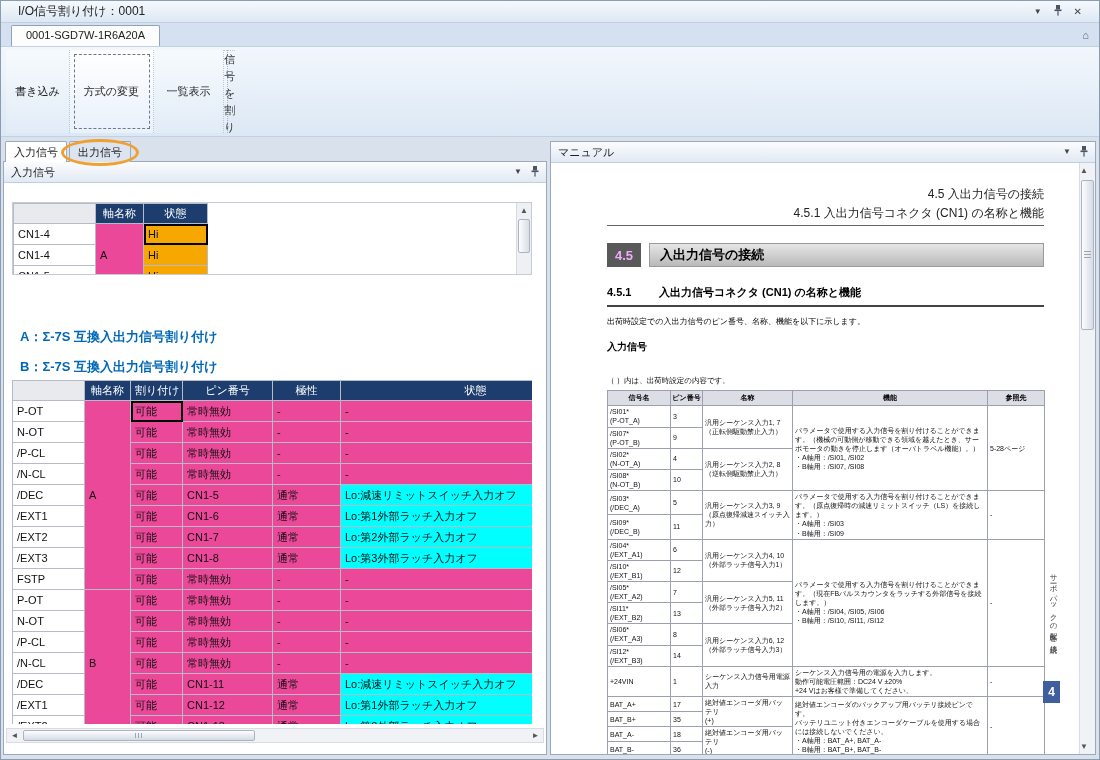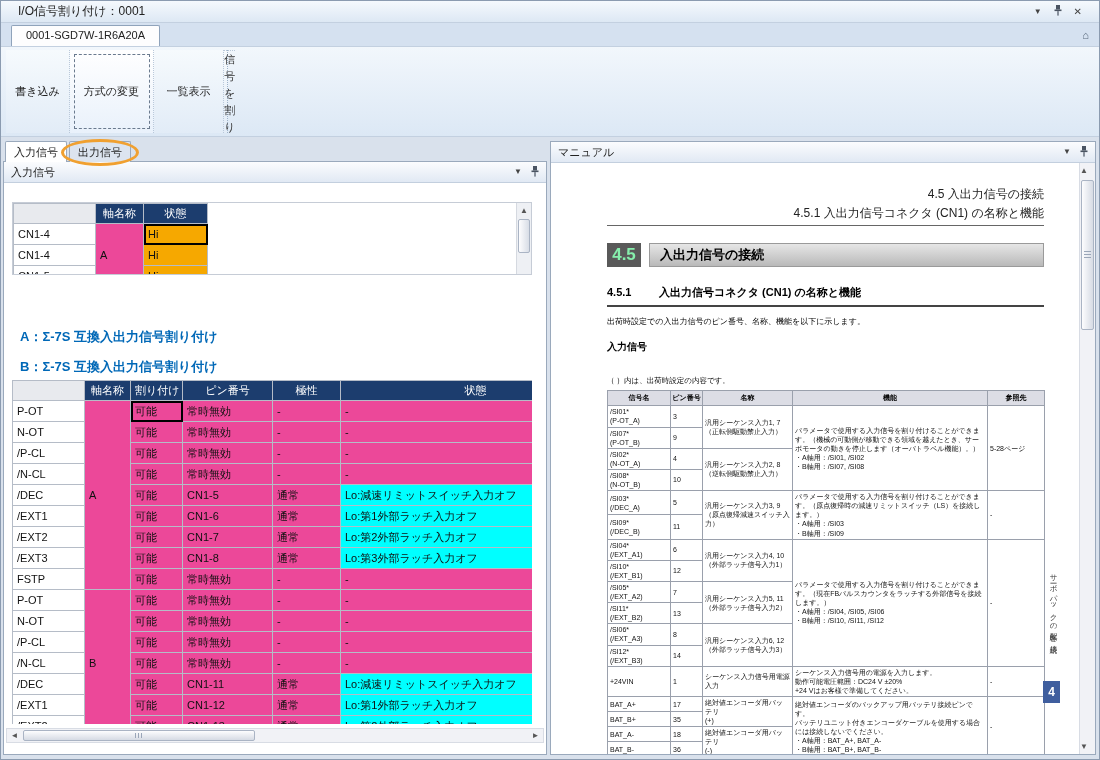--- a/index.html
+++ b/index.html
@@ -76,21 +76,21 @@
   .manual-content{position:absolute;left:0;right:16px;top:21px;bottom:0;overflow:hidden;background:#fff}
   .vscroll{position:absolute;right:0;top:21px;bottom:0;width:16px;background:#f1f2f6;border-left:1px solid #d8dce4}
   .vs-thumb{position:absolute;left:1px;right:1px;top:17px;height:150px;background:linear-gradient(90deg,#fdfdfe,#d6dbe4);border:1px solid #aab4c4;border-radius:2px}
   .vs-thumb::after{content:"";position:absolute;top:50%;left:2px;right:2px;height:8px;margin-top:-4px;background:repeating-linear-gradient(#9aa6b8 0,#9aa6b8 1px,transparent 1px,transparent 3px)}
   .vs-down{position:absolute;bottom:0;left:0;right:0}
 
   .doc{position:absolute;left:56px;top:22px;width:437px;font-size:8px;color:#000}
   .crumbs{text-align:right;font-size:12px;line-height:1.6;color:#222}
   .crumb-rule{border-top:1px solid #666;margin-top:2px}
   .sec{display:flex;margin-top:17px;height:24px}
-  .sec-num{width:34px;background:#595959;color:#86efac;font-weight:bold;font-size:17px;display:flex;align-items:center;justify-content:center}
+  .sec-num{width:34px;background:#595959;color:#f0abfc;font-weight:bold;font-size:13px;display:flex;align-items:center;justify-content:center}
   .sec-bar{flex:1;margin-left:8px;background:linear-gradient(#e6e6e6,#b9b9b9);border:1px solid #9a9a9a;font-weight:bold;font-size:13px;display:flex;align-items:center;padding-left:10px}
   .subsec{display:flex;margin-top:18px;font-weight:bold;font-size:11px;border-bottom:2px solid #444;padding-bottom:5px;align-items:baseline}
   .subsec-num{width:52px}
   .para{margin-top:9px;font-size:8px}
   .h-input{margin-top:13px;font-weight:bold;font-size:10px}
   .note{margin-top:22px;font-size:7.5px}
   table.mtable{margin-top:4px;border-collapse:collapse;table-layout:fixed;width:437px}
   table.mtable th{background:#dcdde5;font-size:7px;font-weight:bold;border:1px solid #9aa0ac;padding:2px 1px;text-align:center}
   table.mtable td{border:1px solid #9aa0ac;font-size:7px;line-height:1.3;padding:1px 2px;vertical-align:middle;white-space:pre-line;word-break:break-all;color:#111}
   .side-tab{position:absolute;right:21px;top:406px;writing-mode:vertical-rl;font-size:7.5px;color:#333;letter-spacing:1px}

